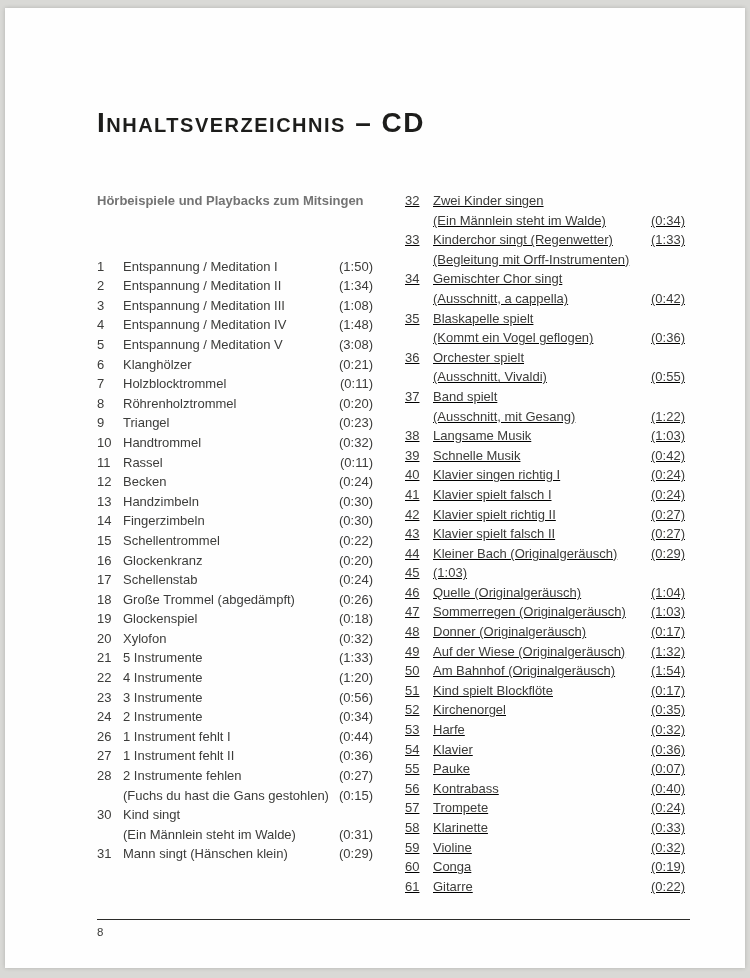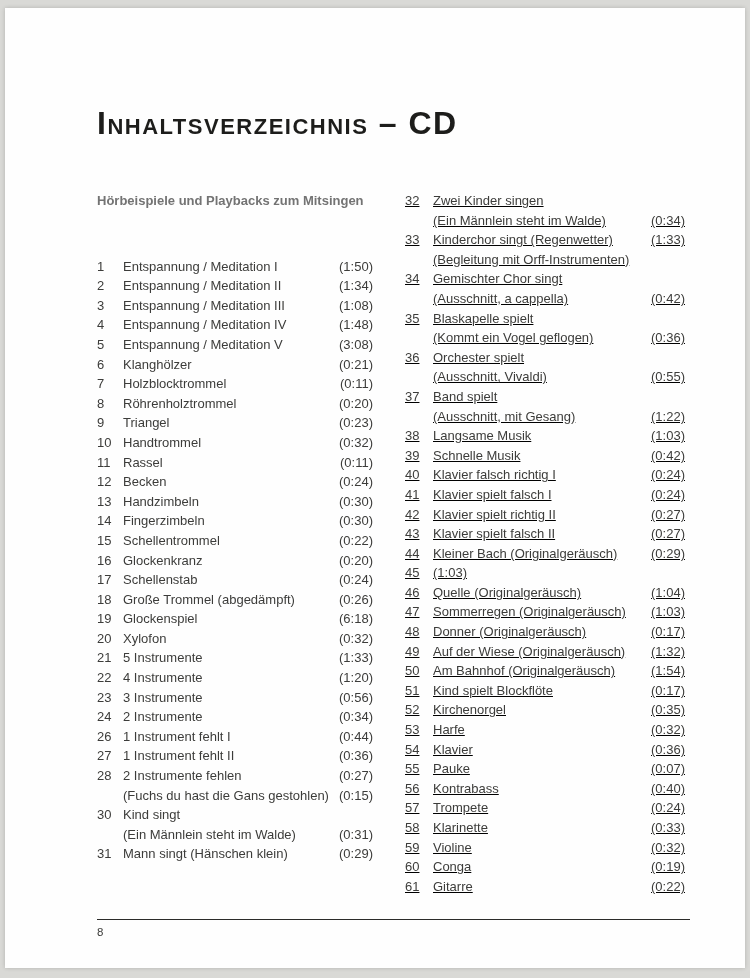--- a/index.html
+++ b/index.html
@@ -17,21 +17,21 @@
     top: 8px;
     width: 740px;
     height: 960px;
     background: #fefefe;
     box-shadow: 0 0 4px rgba(0,0,0,0.18);
   }
   .content {
     padding: 101px 55px 0 92px;
   }
   .doc-title {
-    font-size: 32px;
+    font-size: 28px;
     line-height: 28px;
     font-weight: bold;
     font-variant: small-caps;
     letter-spacing: 1.5px;
     color: #1d1d1b;
   }
   .columns {
     display: flex;
     gap: 32px;
     margin-top: 54px;
@@ -198,21 +198,21 @@
 
   <div class="row">
     <span class="num">18</span>
     <span class="title-cell">Große Trommel (abgedämpft)</span>
     <span class="dur">(0:26)</span>
   </div>
 
   <div class="row">
     <span class="num">19</span>
     <span class="title-cell">Glockenspiel</span>
-    <span class="dur">(6:18)</span>
+    <span class="dur">(0:18)</span>
   </div>
 
   <div class="row">
     <span class="num">20</span>
     <span class="title-cell">Xylofon</span>
     <span class="dur">(0:32)</span>
   </div>
 
   <div class="row">
     <span class="num">21</span>
@@ -365,21 +365,21 @@
   </div>
 
   <div class="row">
     <span class="num">39</span>
     <span class="title-cell">Schnelle Musik</span>
     <span class="dur">(0:42)</span>
   </div>
 
   <div class="row">
     <span class="num">40</span>
-    <span class="title-cell">Klavier falsch richtig I</span>
+    <span class="title-cell">Klavier singen richtig I</span>
     <span class="dur">(0:24)</span>
   </div>
 
   <div class="row">
     <span class="num">41</span>
     <span class="title-cell">Klavier spielt falsch I</span>
     <span class="dur">(0:24)</span>
   </div>
 
   <div class="row">

